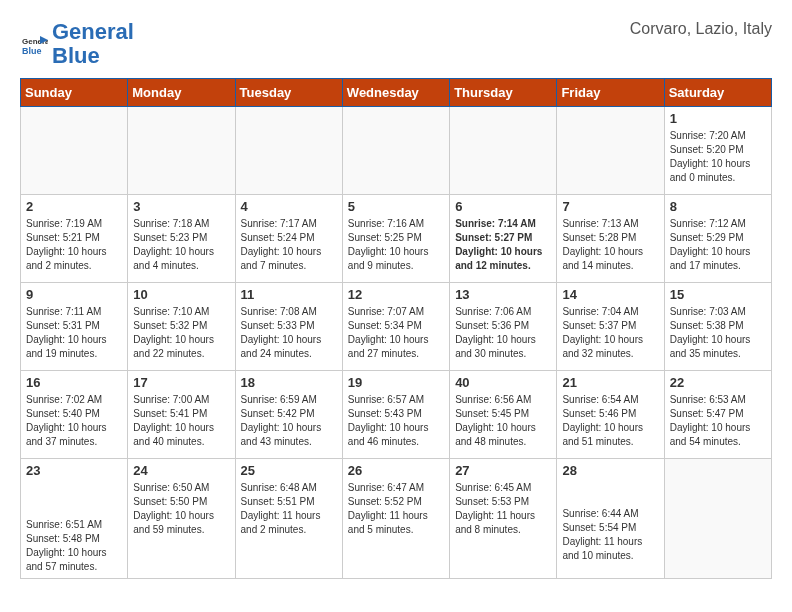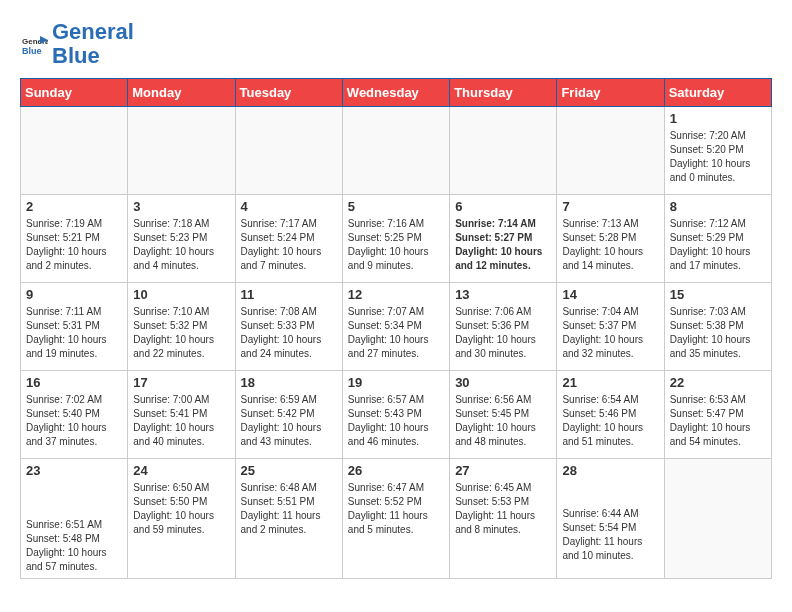--- a/index.html
+++ b/index.html
@@ -43,21 +43,21 @@
     .calendar-subtitle {
       font-size: 16px;
       color: #555;
     }
     table {
       width: 100%;
       border-collapse: collapse;
       table-layout: fixed;
     }
     thead tr th {
-      background-color: #ef4444;
+      background-color: #c2410c;
       color: #fff;
       font-size: 13px;
       font-weight: bold;
       padding: 6px 4px;
       text-align: left;
       border: 1px solid #1a5ca5;
     }
     tbody tr td {
       border: 1px solid #ccc;
       vertical-align: top;
@@ -96,20 +96,21 @@
       <polygon points="20,6 28,10 20,14" fill="#2a6cb5"></polygon>
     </svg>
     <div>
       <div class="logo-text">
         <span>General</span><br>
         <span style="color:#2a6cb5;">Blue</span>
       </div>
     </div>
   </div>
   <div class="title-block">
+    <div class="calendar-subtitle">Corvaro, Lazio, Italy</div>
   </div>
 </div>
 
 <table>
   <thead>
     <tr>
     <th>Sunday</th>
         <th>Monday</th>
         <th>Tuesday</th>
         <th>Wednesday</th>
@@ -259,21 +260,21 @@
 and 43 minutes.</div>
         </td>
         <td>
           <div class="day-number">19</div>
           <div class="day-info" style="white-space: pre-line;">Sunrise: 6:57 AM
 Sunset: 5:43 PM
 Daylight: 10 hours
 and 46 minutes.</div>
         </td>
         <td>
-          <div class="day-number">30</div>
+          <div class="day-number">40</div>
           <div class="day-info" style="white-space: pre-line;">Sunrise: 6:56 AM
 Sunset: 5:45 PM
 Daylight: 10 hours
 and 48 minutes.</div>
         </td>
         <td>
           <div class="day-number">21</div>
           <div class="day-info" style="white-space: pre-line;">Sunrise: 6:54 AM
 Sunset: 5:46 PM
 Daylight: 10 hours

